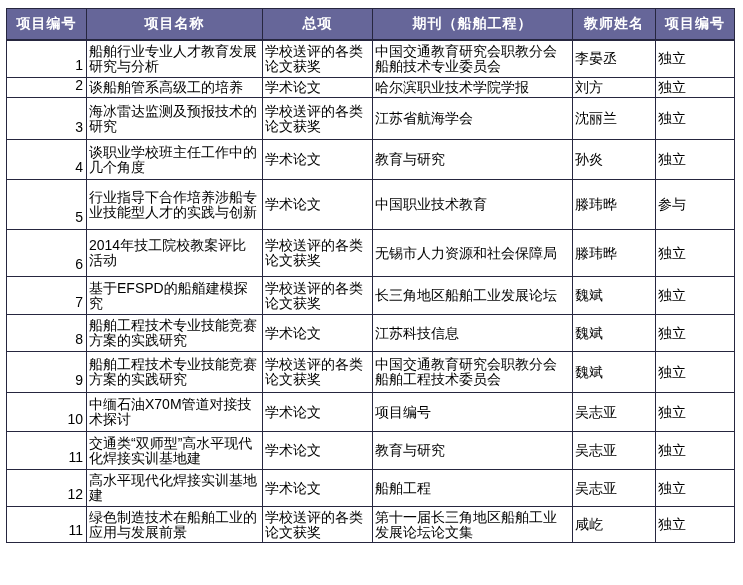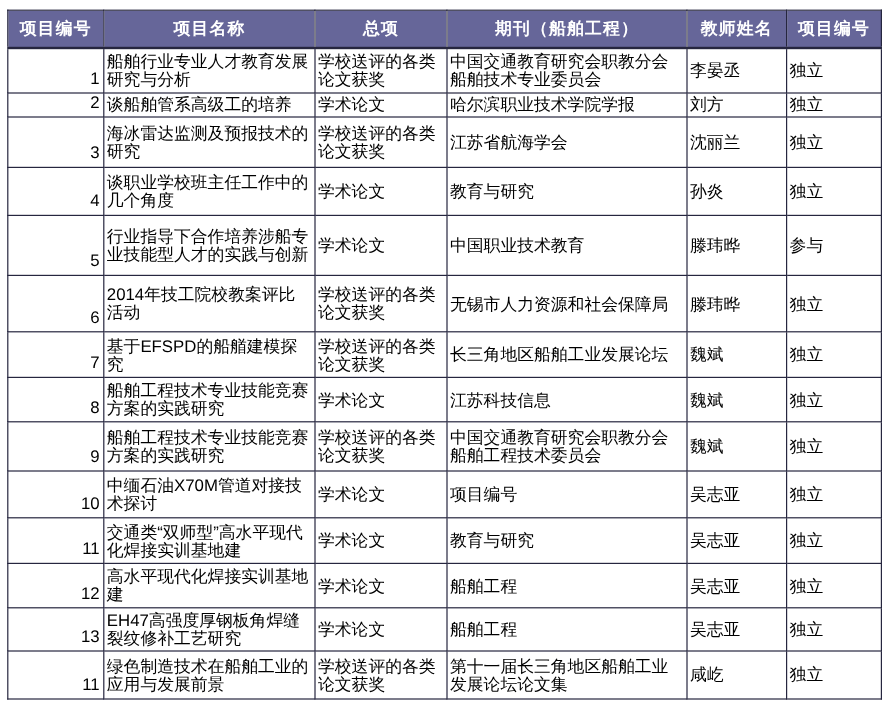--- a/index.html
+++ b/index.html
@@ -187,28 +187,20 @@
       </tr>
       <tr>
         <td class="col-id">12</td>
         <td class="col-name">高水平现代化焊接实训基地建</td>
         <td class="col-category">学术论文</td>
         <td class="col-journal">船舶工程</td>
         <td class="col-teacher">吴志亚</td>
         <td class="col-participation">独立</td>
       </tr>
       <tr>
-        <td class="col-id">13</td>
-        <td class="col-name">EH47高强度厚钢板角焊缝裂纹修补工艺研究</td>
-        <td class="col-category">学术论文</td>
-        <td class="col-journal">船舶工程</td>
-        <td class="col-teacher">吴志亚</td>
-        <td class="col-participation">独立</td>
-      </tr>
-      <tr>
         <td class="col-id">11</td>
         <td class="col-name">绿色制造技术在船舶工业的应用与发展前景</td>
         <td class="col-category">学校送评的各类论文获奖</td>
         <td class="col-journal">第十一届长三角地区船舶工业发展论坛论文集</td>
         <td class="col-teacher">咸屹</td>
         <td class="col-participation">独立</td>
       </tr>
     </tbody>
 </table>
 

